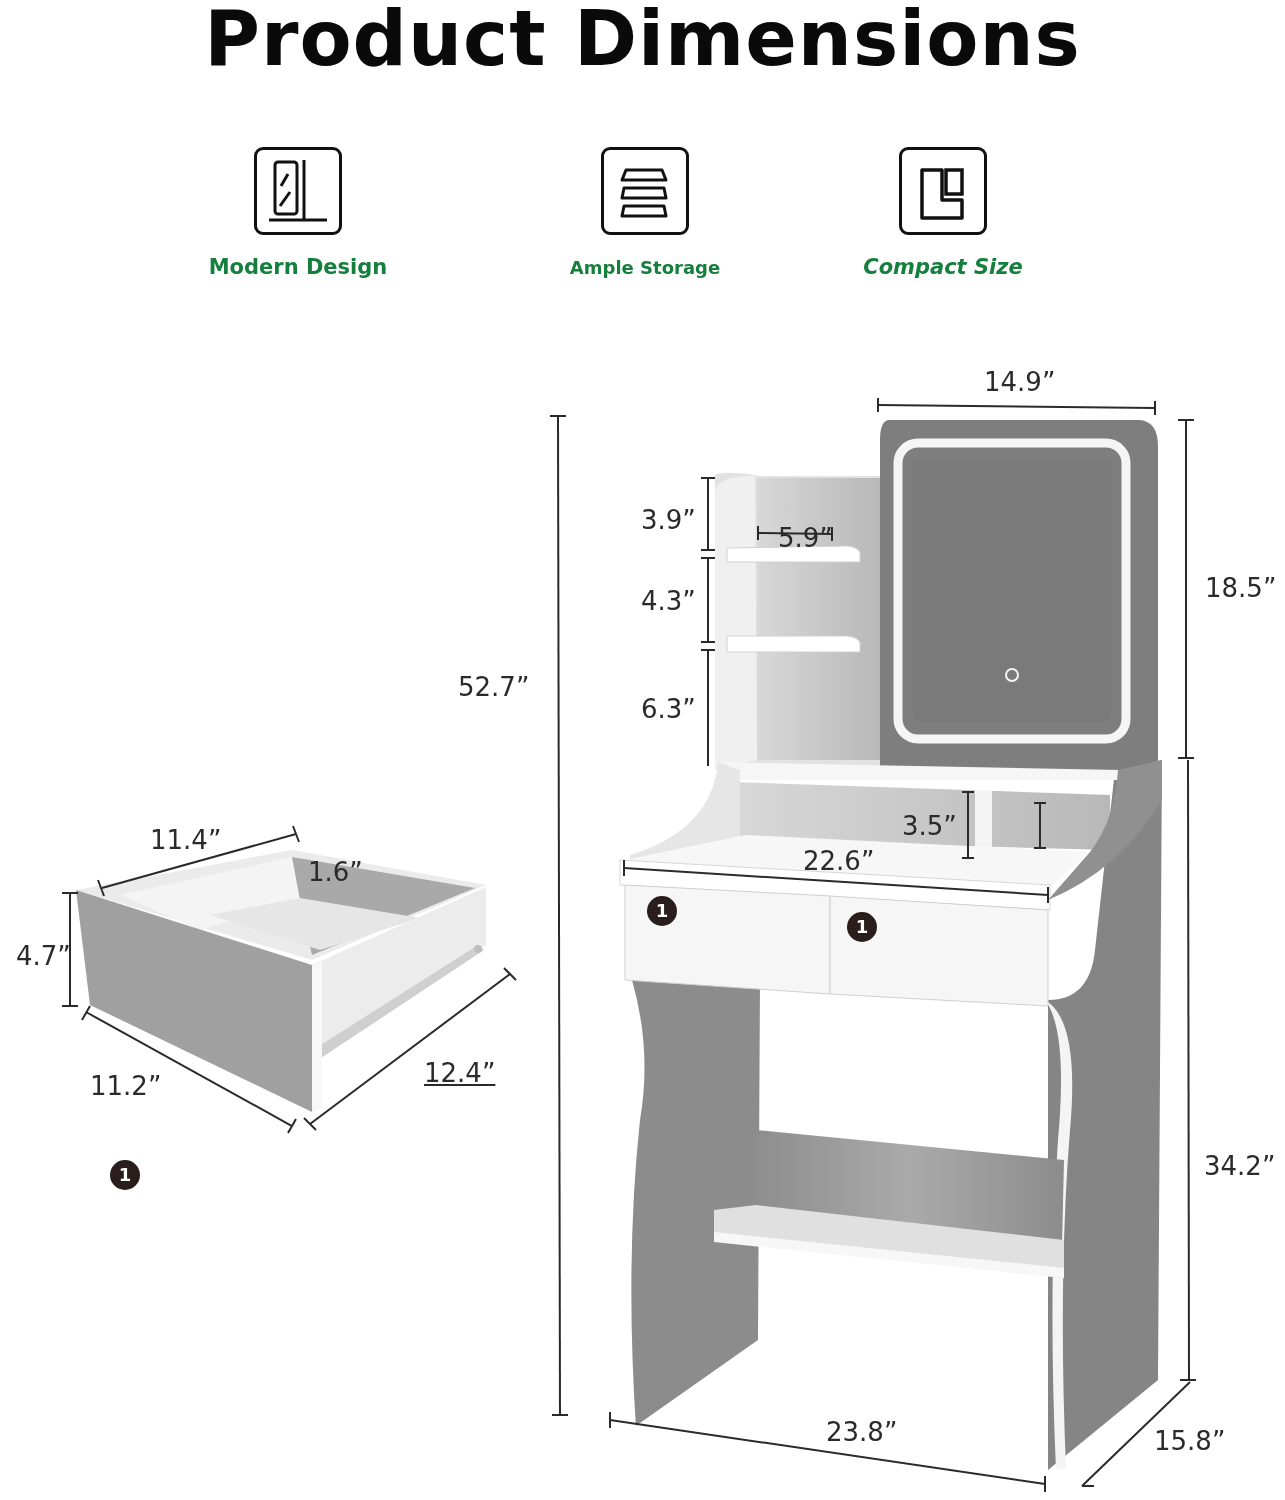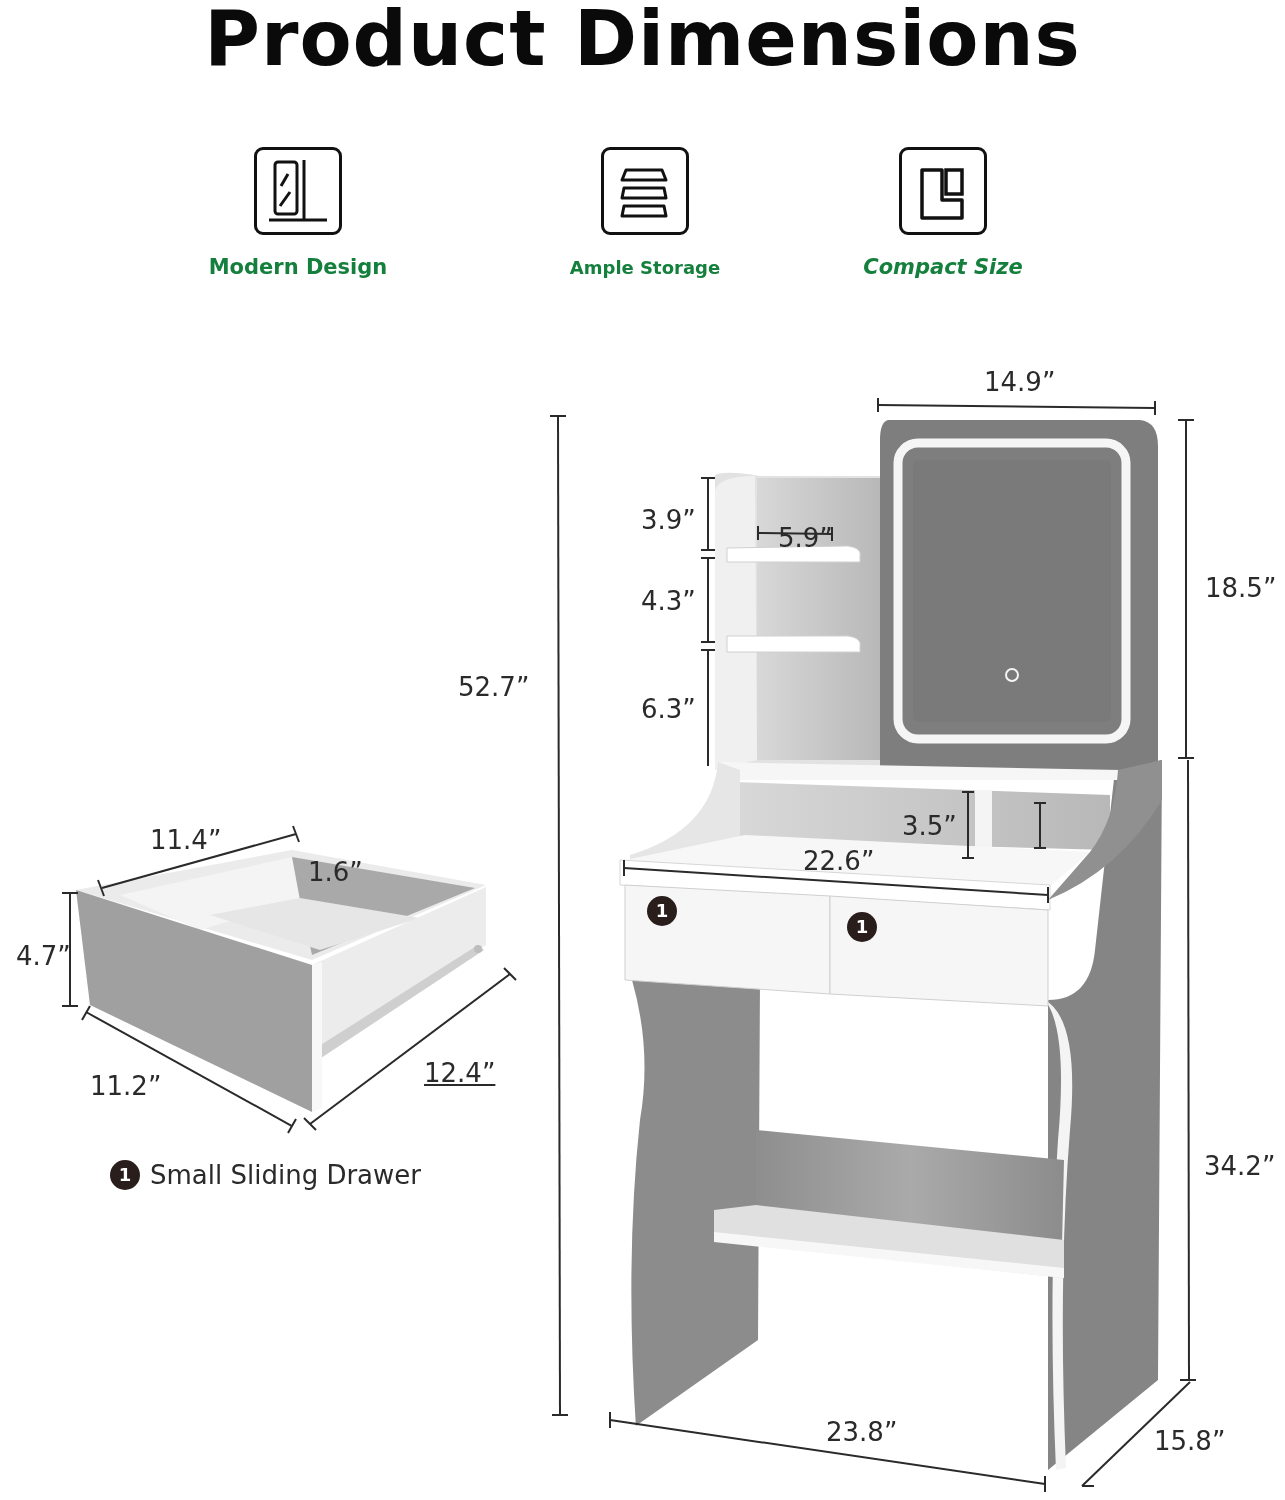--- a/index.html
+++ b/index.html
@@ -210,14 +210,13 @@
 <div class="badge" style="left:847px; top:912px;">1</div>
 
 <div class="dim" style="left:150px; top:825px;">11.4”</div>
 <div class="dim" style="left:308px; top:857px;">1.6”</div>
 <div class="dim" style="left:0px; top:941px;padding-left:16px;">4.7”</div>
 <div class="dim" style="left:90px; top:1071px;">11.2”</div>
 <div class="dim" style="left:424px; top:1058px;text-decoration:underline;">12.4”</div>
 
 <div class="legend">
   <div class="badge" style="position:static;">1</div>
-  <div class="txt">Small Sliding Drawer</div>
 </div>
 
 </body></html>

